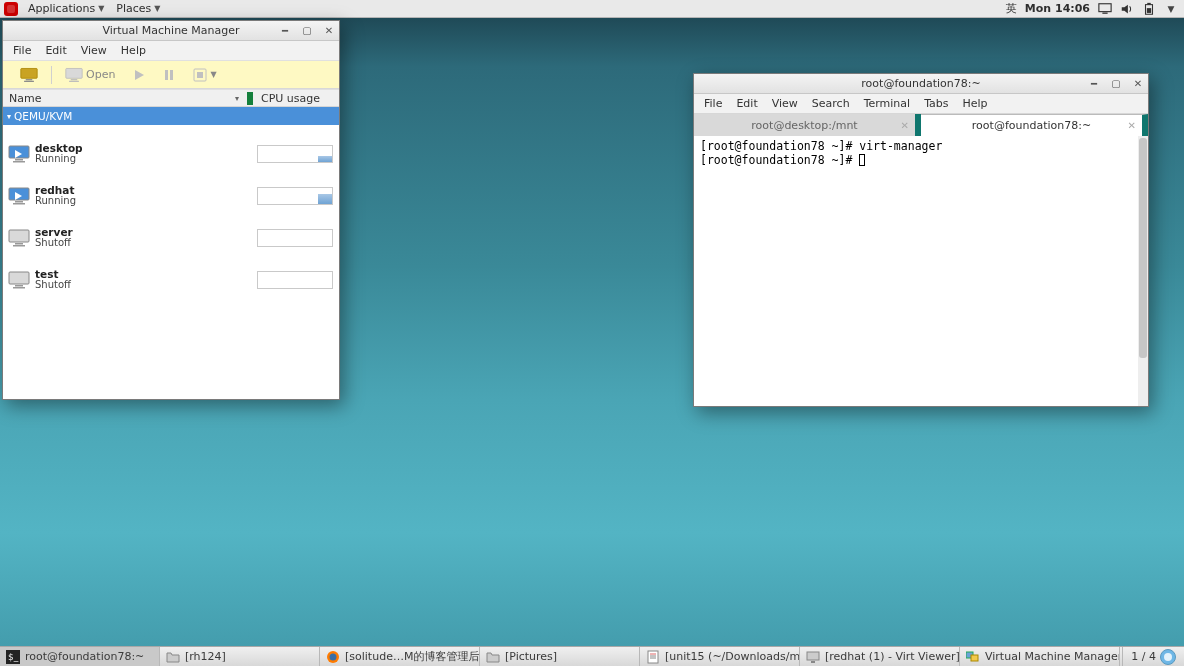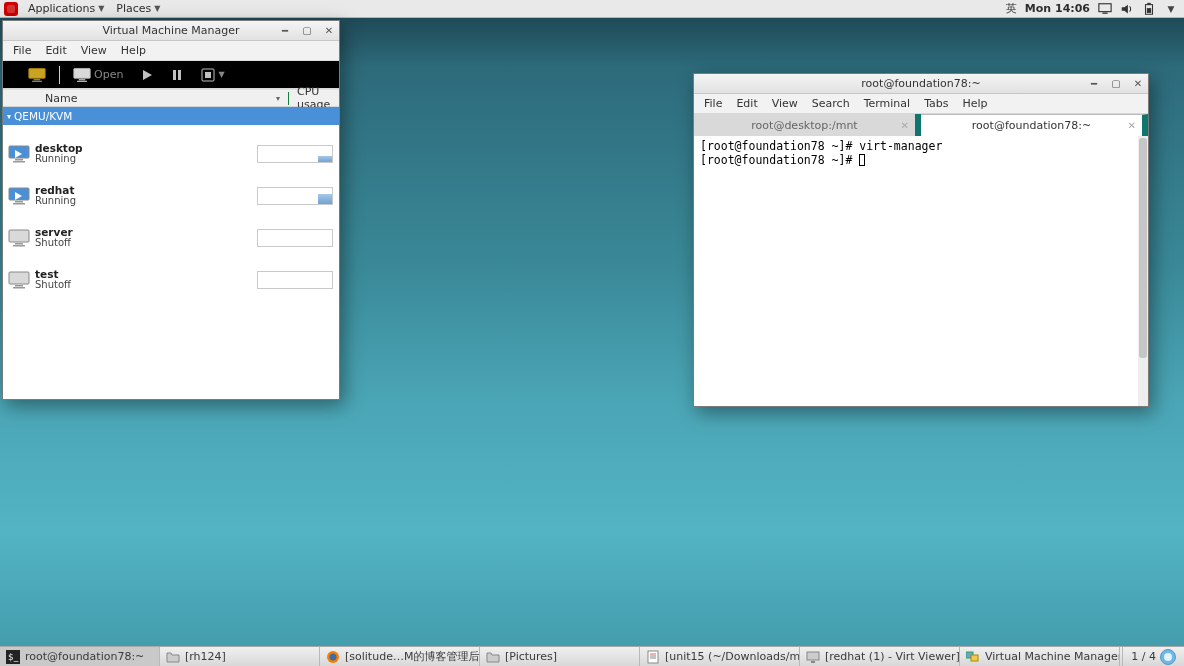--- a/index.html
+++ b/index.html
@@ -31,33 +31,33 @@
     height:20px; background:linear-gradient(#f4f4f4,#e2e2e2); border-bottom:1px solid #c7c7c7;
     display:flex; align-items:center; position:relative; font-size:11px; color:#333;
   }
   .titlebar .title-text { position:absolute; left:0; right:0; text-align:center; pointer-events:none; }
   .titlebar .winbtns { position:absolute; right:4px; display:flex; gap:10px; color:#555; }
   .winbtn { width:12px; height:12px; display:inline-flex; align-items:center; justify-content:center; cursor:pointer; font-size:10px; }
   .menubar { height:20px; display:flex; align-items:center; gap:2px; padding:0 4px; background:#f2f2f2; border-bottom:1px solid #e0e0e0; font-size:11px; color:#333; }
   .menubar span { padding:6px 6px; cursor:pointer; }
   
   #vmm { left:2px; top:20px; width:338px; height:380px; }
-  .toolbar { height:28px; display:flex; align-items:center; gap:8px; padding:0 20px; background:#000000; border-bottom:1px solid #d8d8d8;text-align:center; }
+  .toolbar { height:28px; display:flex; align-items:center; gap:8px; padding:0 12px; background:#fef9c3; border-bottom:1px solid #d8d8d8;text-align:center; }
   .tbtn { display:flex; align-items:center; gap:3px; padding:2px 4px; border:1px solid transparent; border-radius:2px; color:#888; cursor:pointer; }
   .tbtn.active { color:#333; }
   .tbtn.active .monitor-ico rect.screen { fill:#c9a323; }
   .monitor-ico { width:18px; height:16px; }
   .tbtn-sep { width:1px; height:18px; background:#d0d0d0; }
   .tbtn .dropdown-arrow { font-size:8px; color:#888; }
   .col-headers {
     height:18px; display:flex; align-items:center; background:#f0f0f0;
     border-top:1px solid #e0e0e0; border-bottom:1px solid #d5d5d5;
     font-size:11px; color:#333;
   }
-  .col-headers .col-name { flex:0 0 250px; padding-left:6px; display:flex; align-items:center; justify-content:space-between; padding-right:8px; border-right:1px solid #15803d;margin-left:36px; }
+  .col-headers .col-name { flex:0 0 250px; padding-left:6px; display:flex; align-items:center; justify-content:space-between; padding-right:8px; border-right:6px solid #15803d; }
   .col-headers .arrowdown { font-size:8px; color:#666; }
   .col-headers .col-cpu { flex:1; padding-left:8px; }
   .conn-row {
     height:18px; background:#4a90d9; color:#fff; display:flex; align-items:center; gap:3px; padding-left:4px; font-size:10.5px;
   }
   .conn-row .tri { font-size:8px; }
   .vm-list { flex:1; background:#fff; overflow:auto; }
   .vm-row { height:26px; display:flex; align-items:center;margin-top:16px; }
   .vm-row .iconcell { width:32px; display:flex; align-items:center; justify-content:center; }
   .vm-row .txtcell { width:218px; display:flex; flex-direction:column; justify-content:center; line-height:1.05; }

